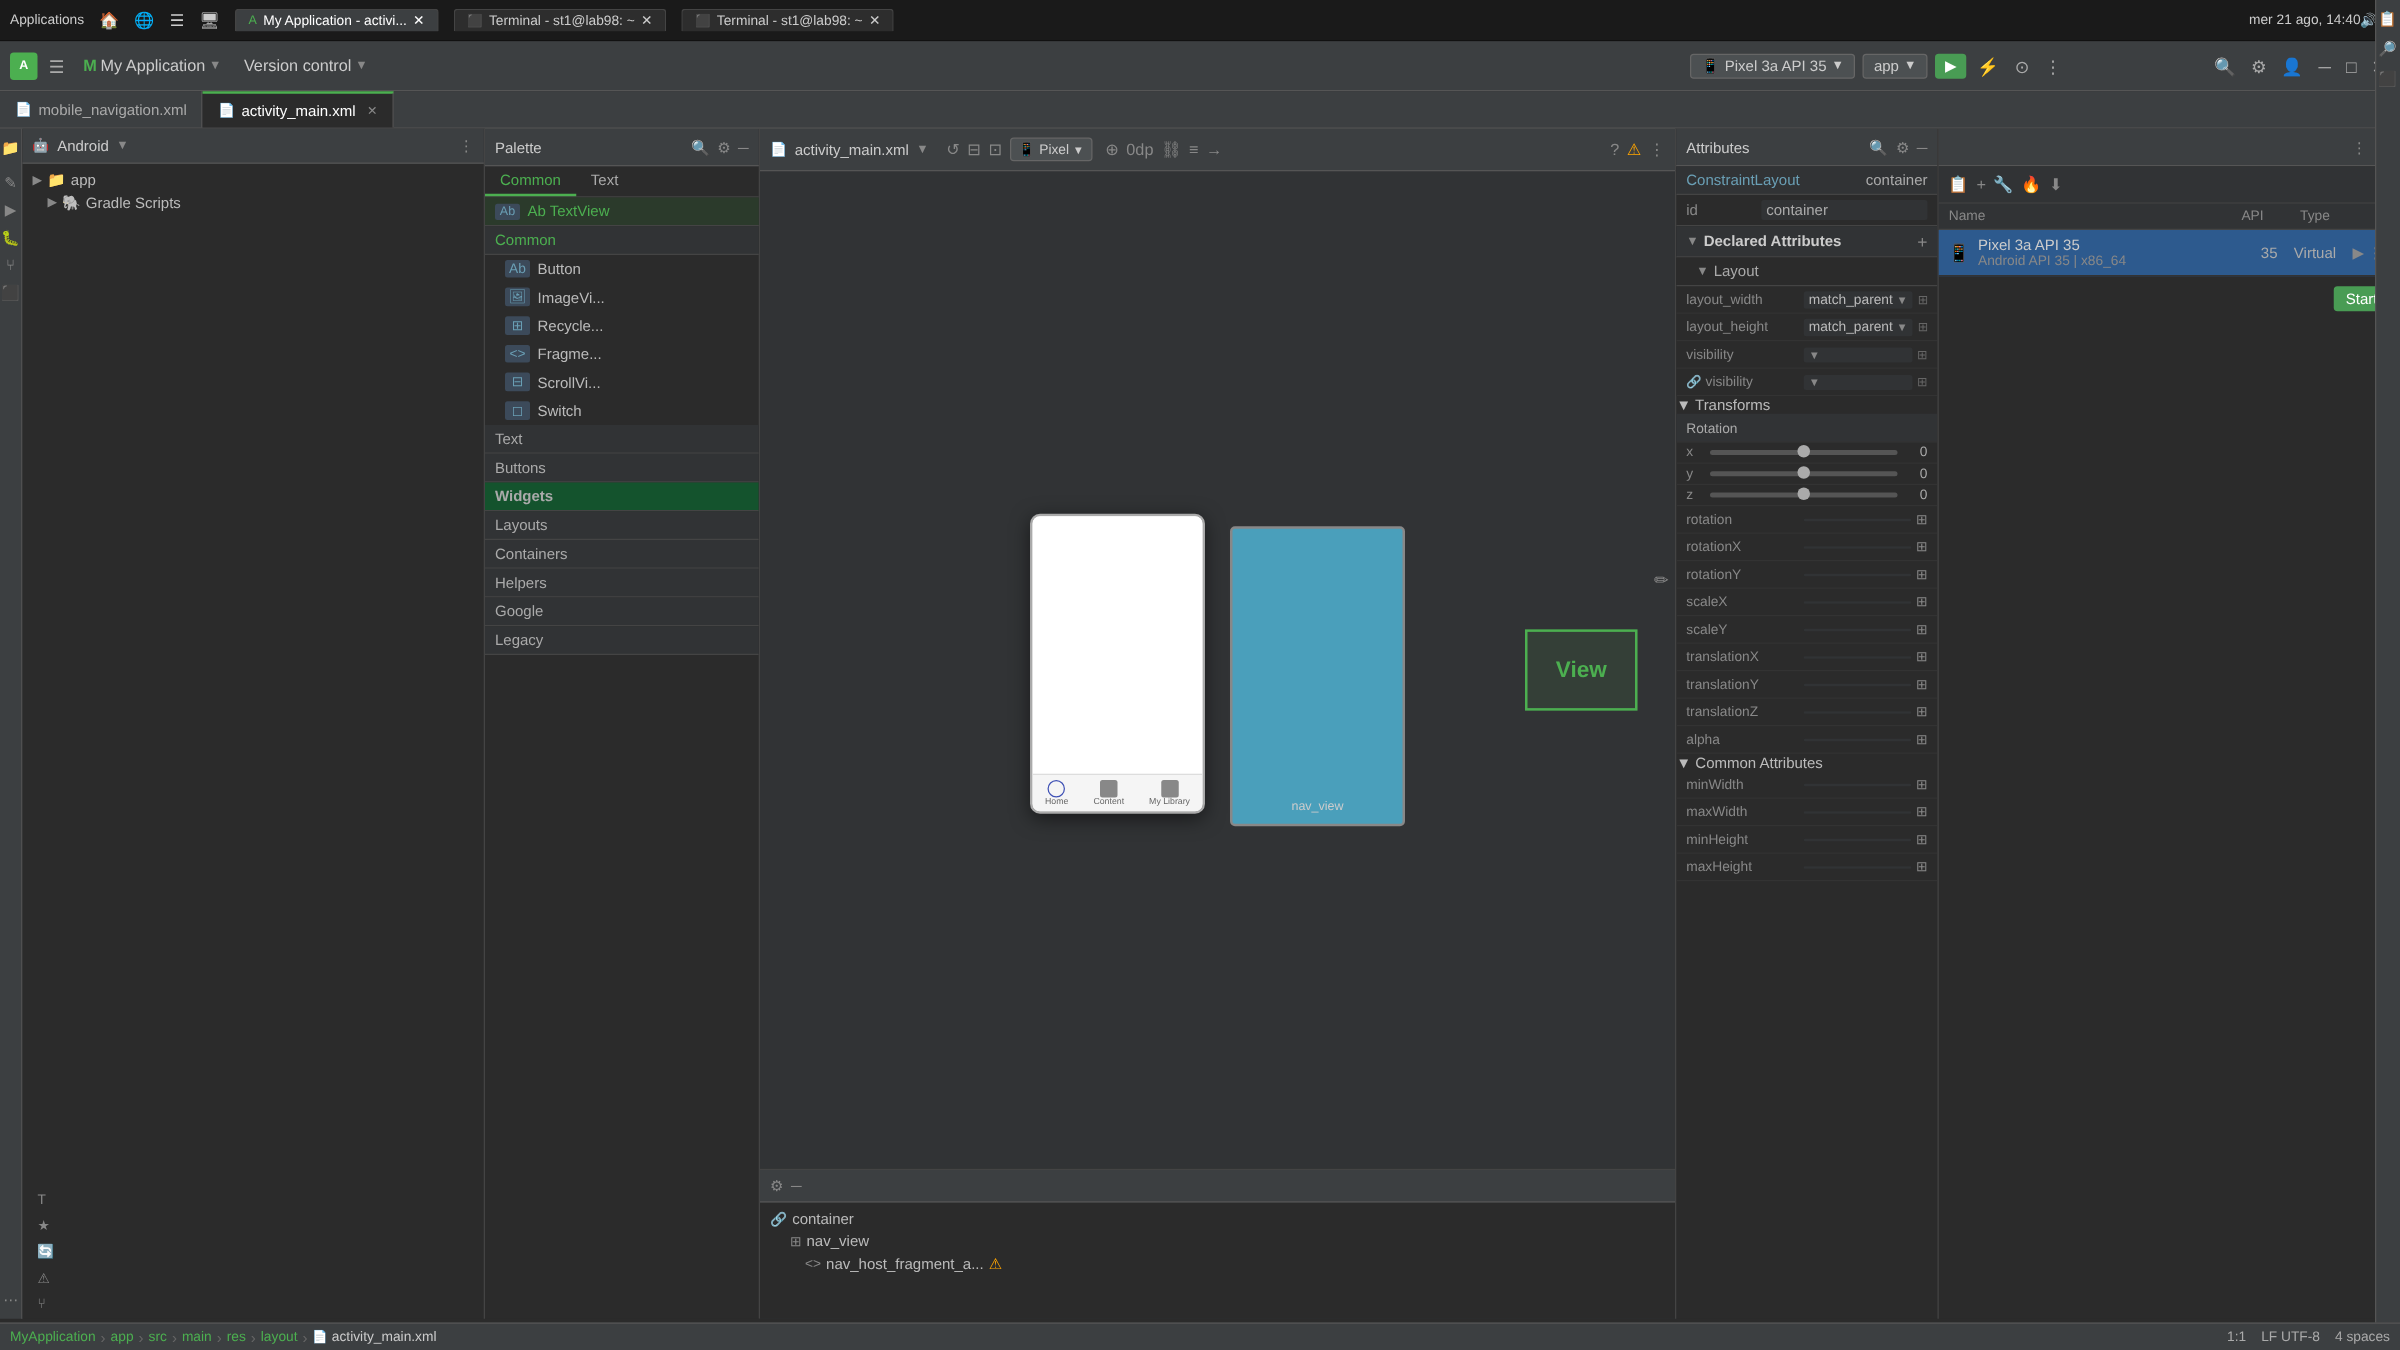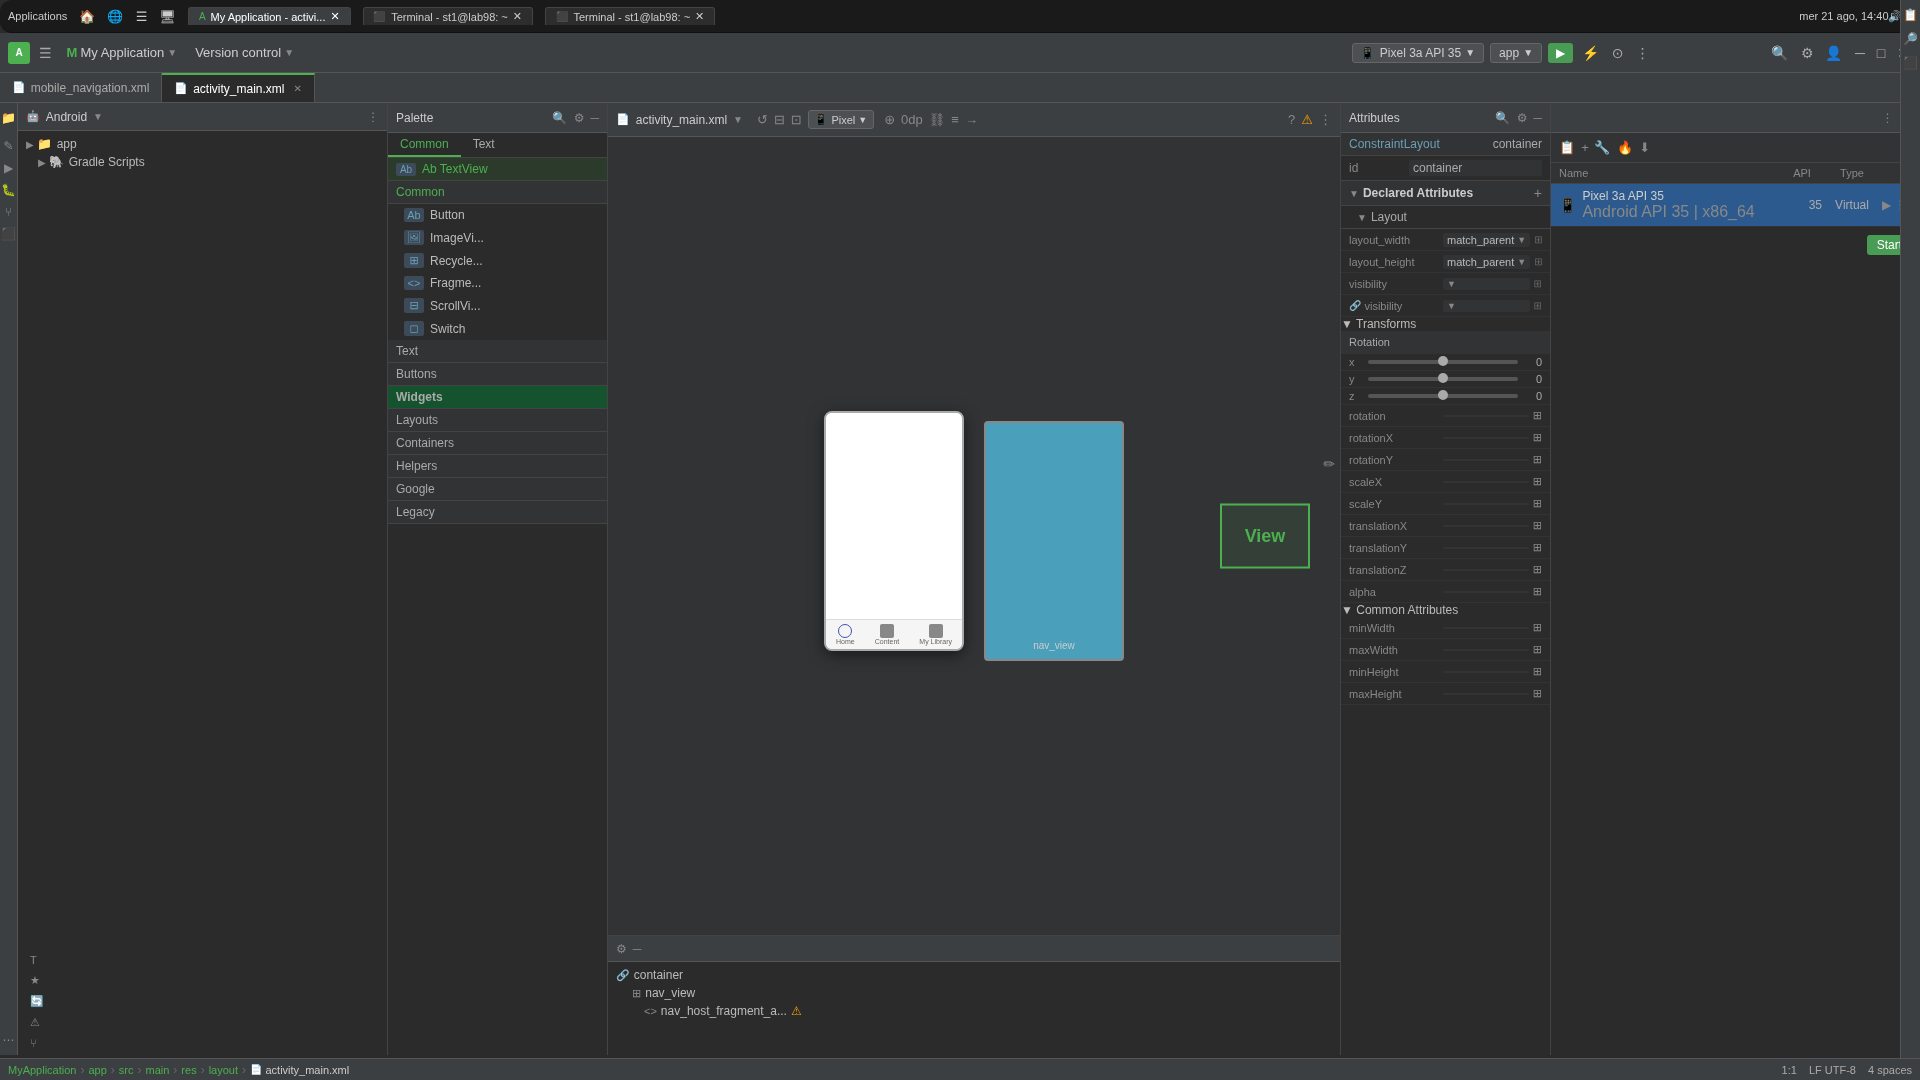--- a/index.html
+++ b/index.html
@@ -1,19 +1,19 @@
 <!DOCTYPE html>
 <html><head>
   <meta charset="utf-8">
   <style>
     * { box-sizing: border-box; margin: 0; padding: 0; }
     body { font-family: 'Segoe UI', Arial, sans-serif; font-size: 12px; background: #2b2b2b; color: #bbbbbb; overflow: hidden; width: 1920px; height: 1080px; }
 
     
-    #system-bar { height: 32px; background: #1a1a1a; display: flex; align-items: center; padding: 16px 8px; gap: 12px; border-bottom: 1px solid #111; border-radius: 12px; }
+    #system-bar { height: 32px; background: #1a1a1a; display: flex; align-items: center; padding: 16px 8px; gap: 12px; border-bottom: 1px solid #111; }
     #system-bar .app-label { color: #ccc; font-size: 11px; cursor: pointer; }
     #system-bar .system-icons { margin-left: auto; display: flex; align-items: center; gap: 0; color: #ccc; font-size: 11px; }
     #system-bar .tab { background: #2d2d2d; padding: 2px 10px; border-radius: 3px 3px 0 0; font-size: 11px; color: #ccc; display: flex; align-items: center; gap: 5px; border: 1px solid #444; border-bottom: none; }
     #system-bar .tab.active { background: #3c3f41; color: #fff; }
 
     
     #ide-toolbar { height: 40px; background: #3c3f41; display: flex; align-items: center; padding: 0 8px; gap: 6px; border-bottom: 1px solid #555; }
     #ide-toolbar .logo { width: 22px; height: 22px; background: #4CAF50; border-radius: 3px; display: flex; align-items: center; justify-content: center; color: white; font-weight: bold; font-size: 10px; }
     #ide-toolbar .project-name { color: #ccc; font-size: 13px; cursor: pointer; padding: 2px 6px; }
     #ide-toolbar .spacer { flex: 1; }
@@ -126,21 +126,21 @@
     #dm-table-header .dm-col { font-size: 11px; color: #888; }
     #dm-table-header .dm-col-name { flex: 1; }
     #dm-table-header .dm-col-api { width: 40px; text-align: center; }
     #dm-table-header .dm-col-type { width: 60px; text-align: center; }
     #dm-table-header .dm-col-actions { width: 30px; }
     .dm-device-row { display: flex; align-items: center; padding: 5px 8px; border-bottom: 1px solid #333; cursor: pointer; }
     .dm-device-row.selected { background: #2d5a8e; }
     .dm-device-row .dm-device-icon { color: #888; margin-right: 6px; font-size: 14px; }
     .dm-device-row .dm-device-name { flex: 1; }
     .dm-device-row .dm-device-name .name { font-size: 12px; color: #ccc; }
-    .dm-device-row .dm-device-name .sub { font-size: 16px; color: #888; }
+    .dm-device-row .dm-device-name .sub { font-size: 11px; color: #888; }
     .dm-device-row .dm-api { width: 40px; text-align: right; font-size: 12px; color: #aaa; }
     .dm-device-row .dm-type { width: 60px; text-align: center; font-size: 12px; color: #aaa; }
     .dm-device-row .dm-actions { width: 30px; display: flex; gap: 3px; }
     #dm-toolbar { height: 30px; background: #313335; display: flex; align-items: center; padding: 0 8px; gap: 6px; border-bottom: 1px solid #444; }
     #dm-toolbar .dm-tool-icon { color: #888; cursor: pointer; font-size: 13px; }
     #start-btn { background: #499c54; border: none; color: white; padding: 3px 10px; border-radius: 3px; cursor: pointer; font-size: 12px; margin-left: auto; }
 
     
     #status-bar { height: 22px; background: #3c3f41; display: flex; align-items: center; padding: 0 8px; gap: 12px; border-top: 1px solid #555; position: absolute; bottom: 0; left: 0; right: 0; }
     #status-bar .status-item { font-size: 11px; color: #aaa; }

